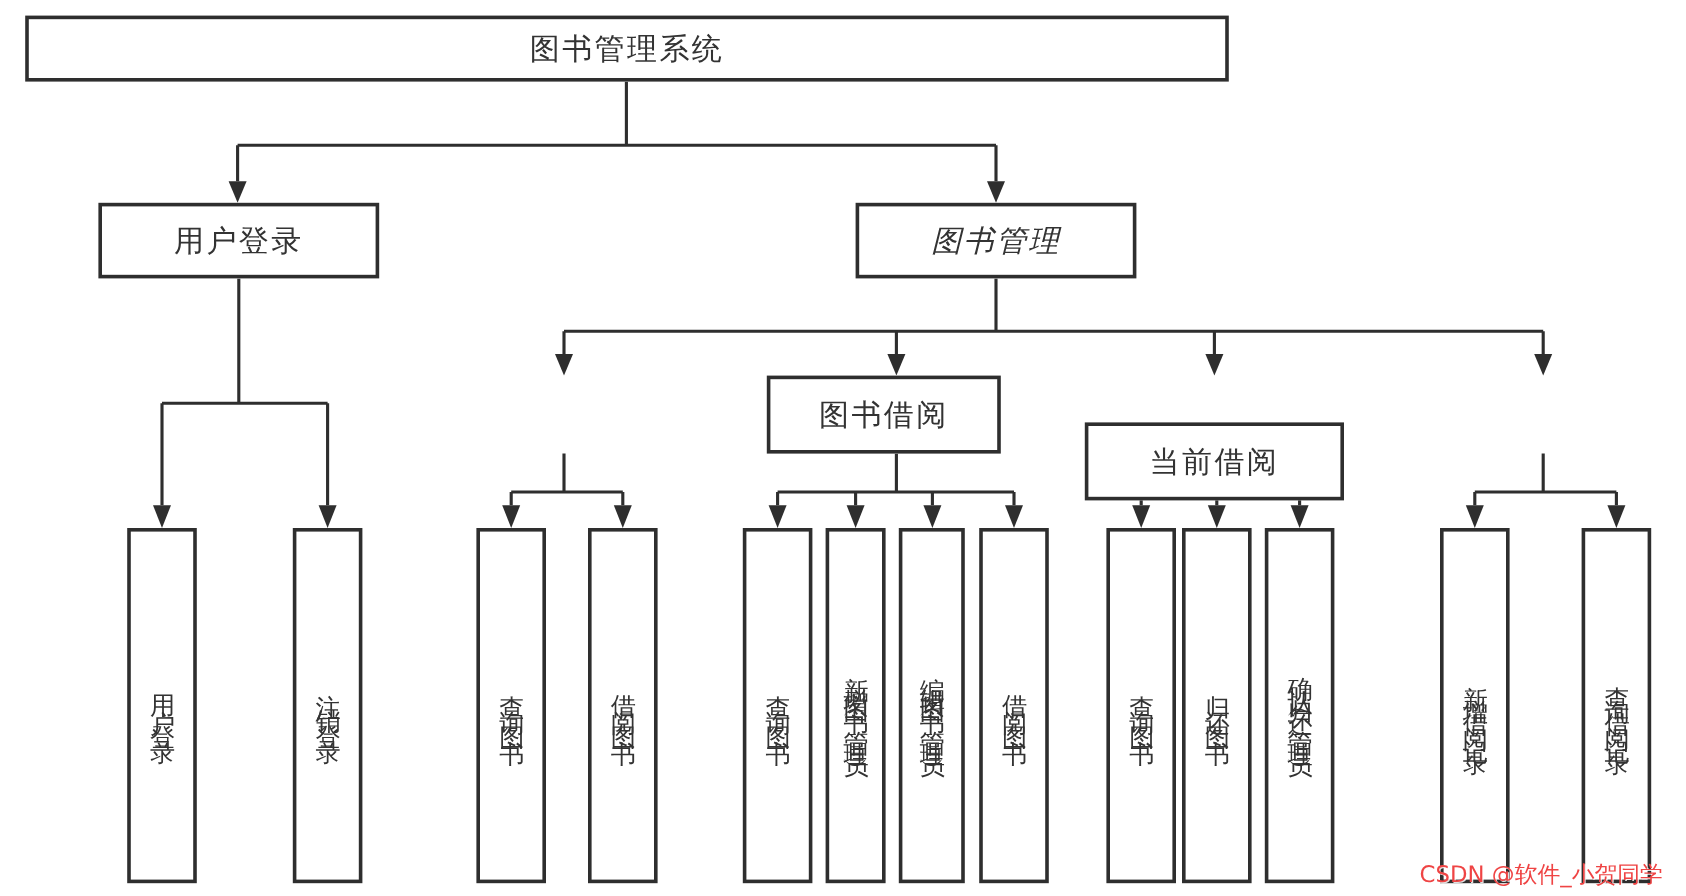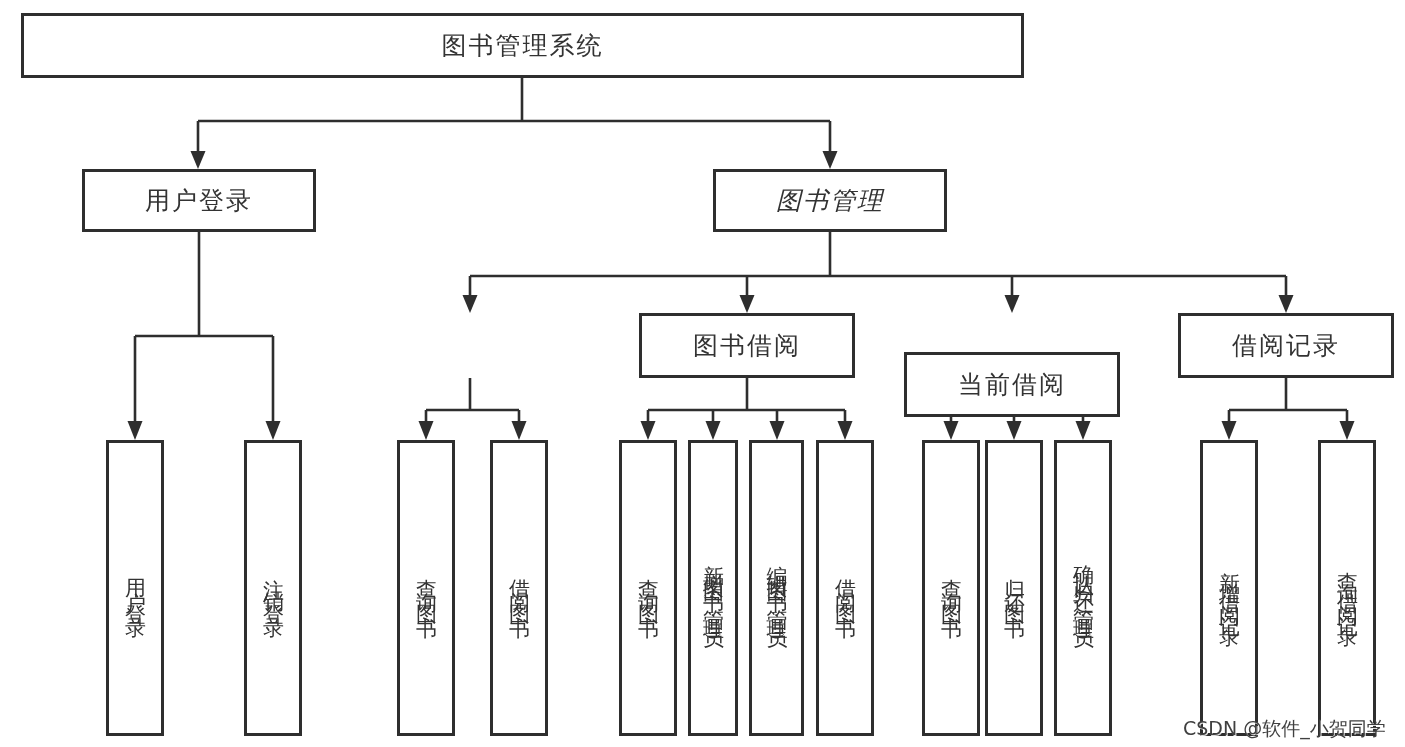--- a/index.html
+++ b/index.html
@@ -27,25 +27,25 @@
     writing-mode:vertical-rl;
     text-orientation:mixed;
     line-height:1;
     font-size:21px;
     color:#333333;
   }
   .v4 span{letter-spacing:13px;}
   .v6 span{letter-spacing:11px;}
   .v9 span{letter-spacing:9px;}
   
-  .n-root{left:21px;top:13px;width:1003px;height:65px;}
+  .n-root{left:21px;top:13px;width:1003px;height:55px;}
   .n-userlogin{left:82px;top:169px;width:234px;height:63px;}
   .n-bookmgmt{left:713px;top:169px;width:234px;height:63px;font-style:italic;}
   .n-newrec{left:362px;top:313px;width:216px;height:65px;}
-  .n-borrowmod{left:639px;top:313px;width:216px;height:65px;}
+  .n-borrowmod{left:639px;top:313px;width:195px;height:65px;}
   .n-current{left:904px;top:313px;width:216px;height:65px;margin-top:39px;}
   .n-records{left:1178px;top:313px;width:216px;height:65px;}
   .leaf{top:440px;height:296px;width:58px;}
   .l-g1a{left:106px;}
   .l-g1b{left:244px;}
   .l-g2a{left:397px;}
   .l-g2b{left:490px;}
   .l-g3a{left:619px;}
   .l-g3b{left:688px;width:50px;}
   .l-g3c{left:749px;width:55px;}
@@ -53,21 +53,21 @@
   .l-g4a{left:922px;}
   .l-g4b{left:985px;}
   .l-g4c{left:1054px;}
   .l-g5a{left:1200px;}
   .l-g5b{left:1318px;}
   #watermark{
     position:absolute;
     left:1183px;top:716px;
     z-index:3;
     font-size:19px;
-    color:#404040;
+    color:#ef4444;
     text-shadow:1px 1px 0 rgba(255,255,255,0.85);
     white-space:nowrap;
   }
 </style>
 </head>
 <body>
 
 <div id="canvas">
 
   <svg id="wires" viewBox="0 0 1405 747" xmlns="http://www.w3.org/2000/svg" aria-hidden="true">
@@ -116,23 +116,20 @@
   <div class="box hbox n-bookmgmt">
     <span>图书管理</span>
   </div>
 
   <div class="box hbox n-borrowmod">
     <span>图书借阅</span>
   </div>
   <div class="box hbox n-current">
     <span>当前借阅</span>
   </div>
-  <div class="box hbox n-records">
-    <span>借阅记录</span>
-  </div>
 
   <div class="box vbox v4 leaf l-g1a">
     <span>用户登录</span>
   </div>
   <div class="box vbox v4 leaf l-g1b">
     <span>注销登录</span>
   </div>
 
   <div class="box vbox v4 leaf l-g2a">
     <span>查询图书</span>

